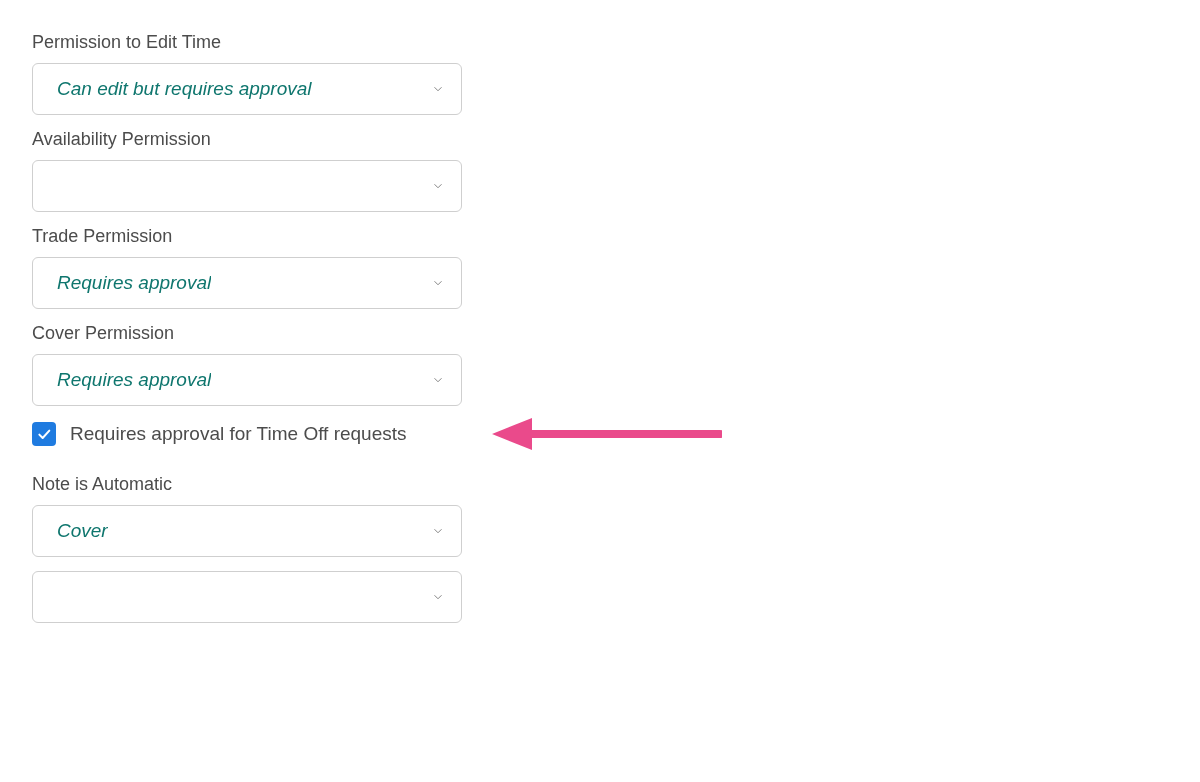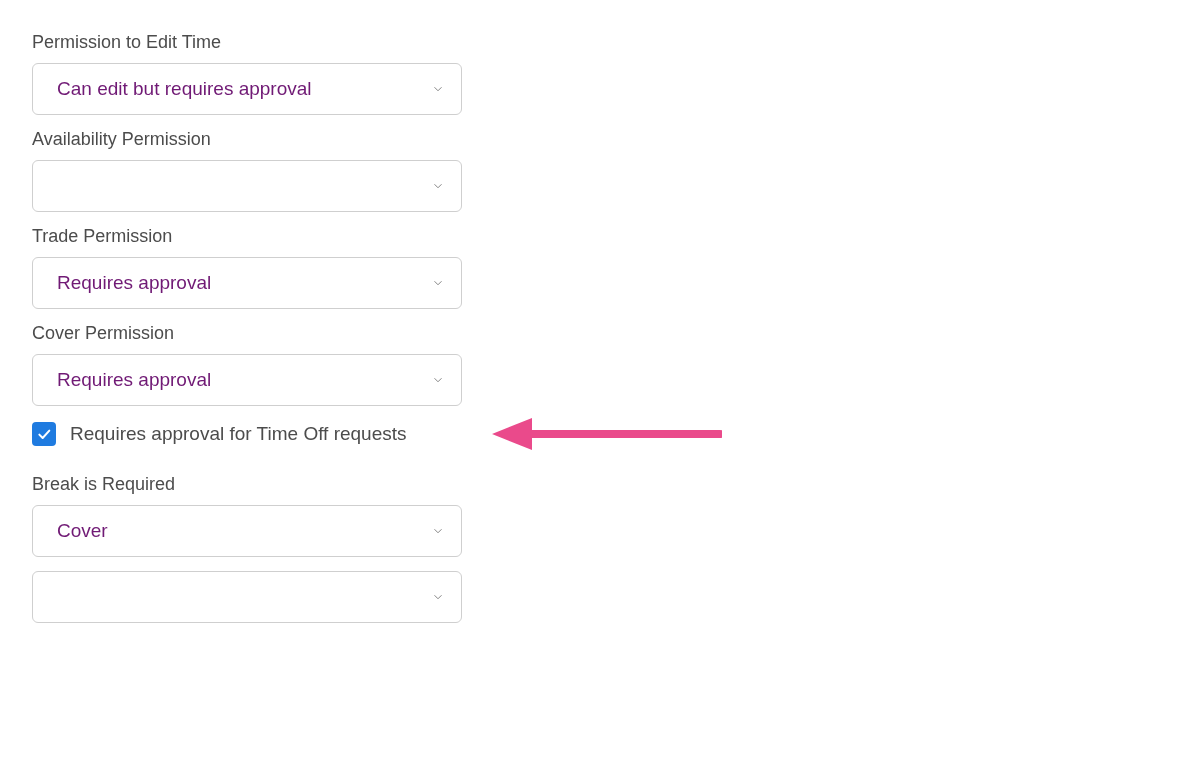--- a/index.html
+++ b/index.html
@@ -32,24 +32,25 @@
     border: 1px solid #cfcfcf;
     border-radius: 6px;
     background: #fff;
     display: flex;
     align-items: center;
     padding: 0 44px 0 24px;
     cursor: pointer;
   }
   .select-value {
     font-size: 19px;
-    color: #701a75;
+    color: #0f766e;
     white-space: nowrap;
     overflow: hidden;
     text-overflow: ellipsis;
+    font-style: italic;
   }
   .select-chevron {
     position: absolute;
     right: 16px;
     top: 50%;
     transform: translateY(-50%);
     width: 14px;
     height: 14px;
     display: flex;
     align-items: center;
@@ -180,21 +181,21 @@
 
     <span class="annotation-arrow">
       <svg width="230" height="40" viewBox="0 0 230 40">
         <line x1="36" y1="20" x2="228" y2="20" stroke="#ea4a8b" stroke-width="8" stroke-linecap="round"></line>
         <polygon points="0,20 40,4 40,36" fill="#ea4a8b"></polygon>
       </svg>
     </span>
   </div>
 
   <div class="field">
-    <div class="field-label">Break is Required</div>
+    <div class="field-label">Note is Automatic</div>
     <div class="select">
       <span class="select-value">Cover</span>
       <span class="select-chevron">
         <svg viewBox="0 0 24 24">
             <polyline points="6 9 12 15 18 9"></polyline>
           </svg>
       </span>
     </div>
   </div>
 

